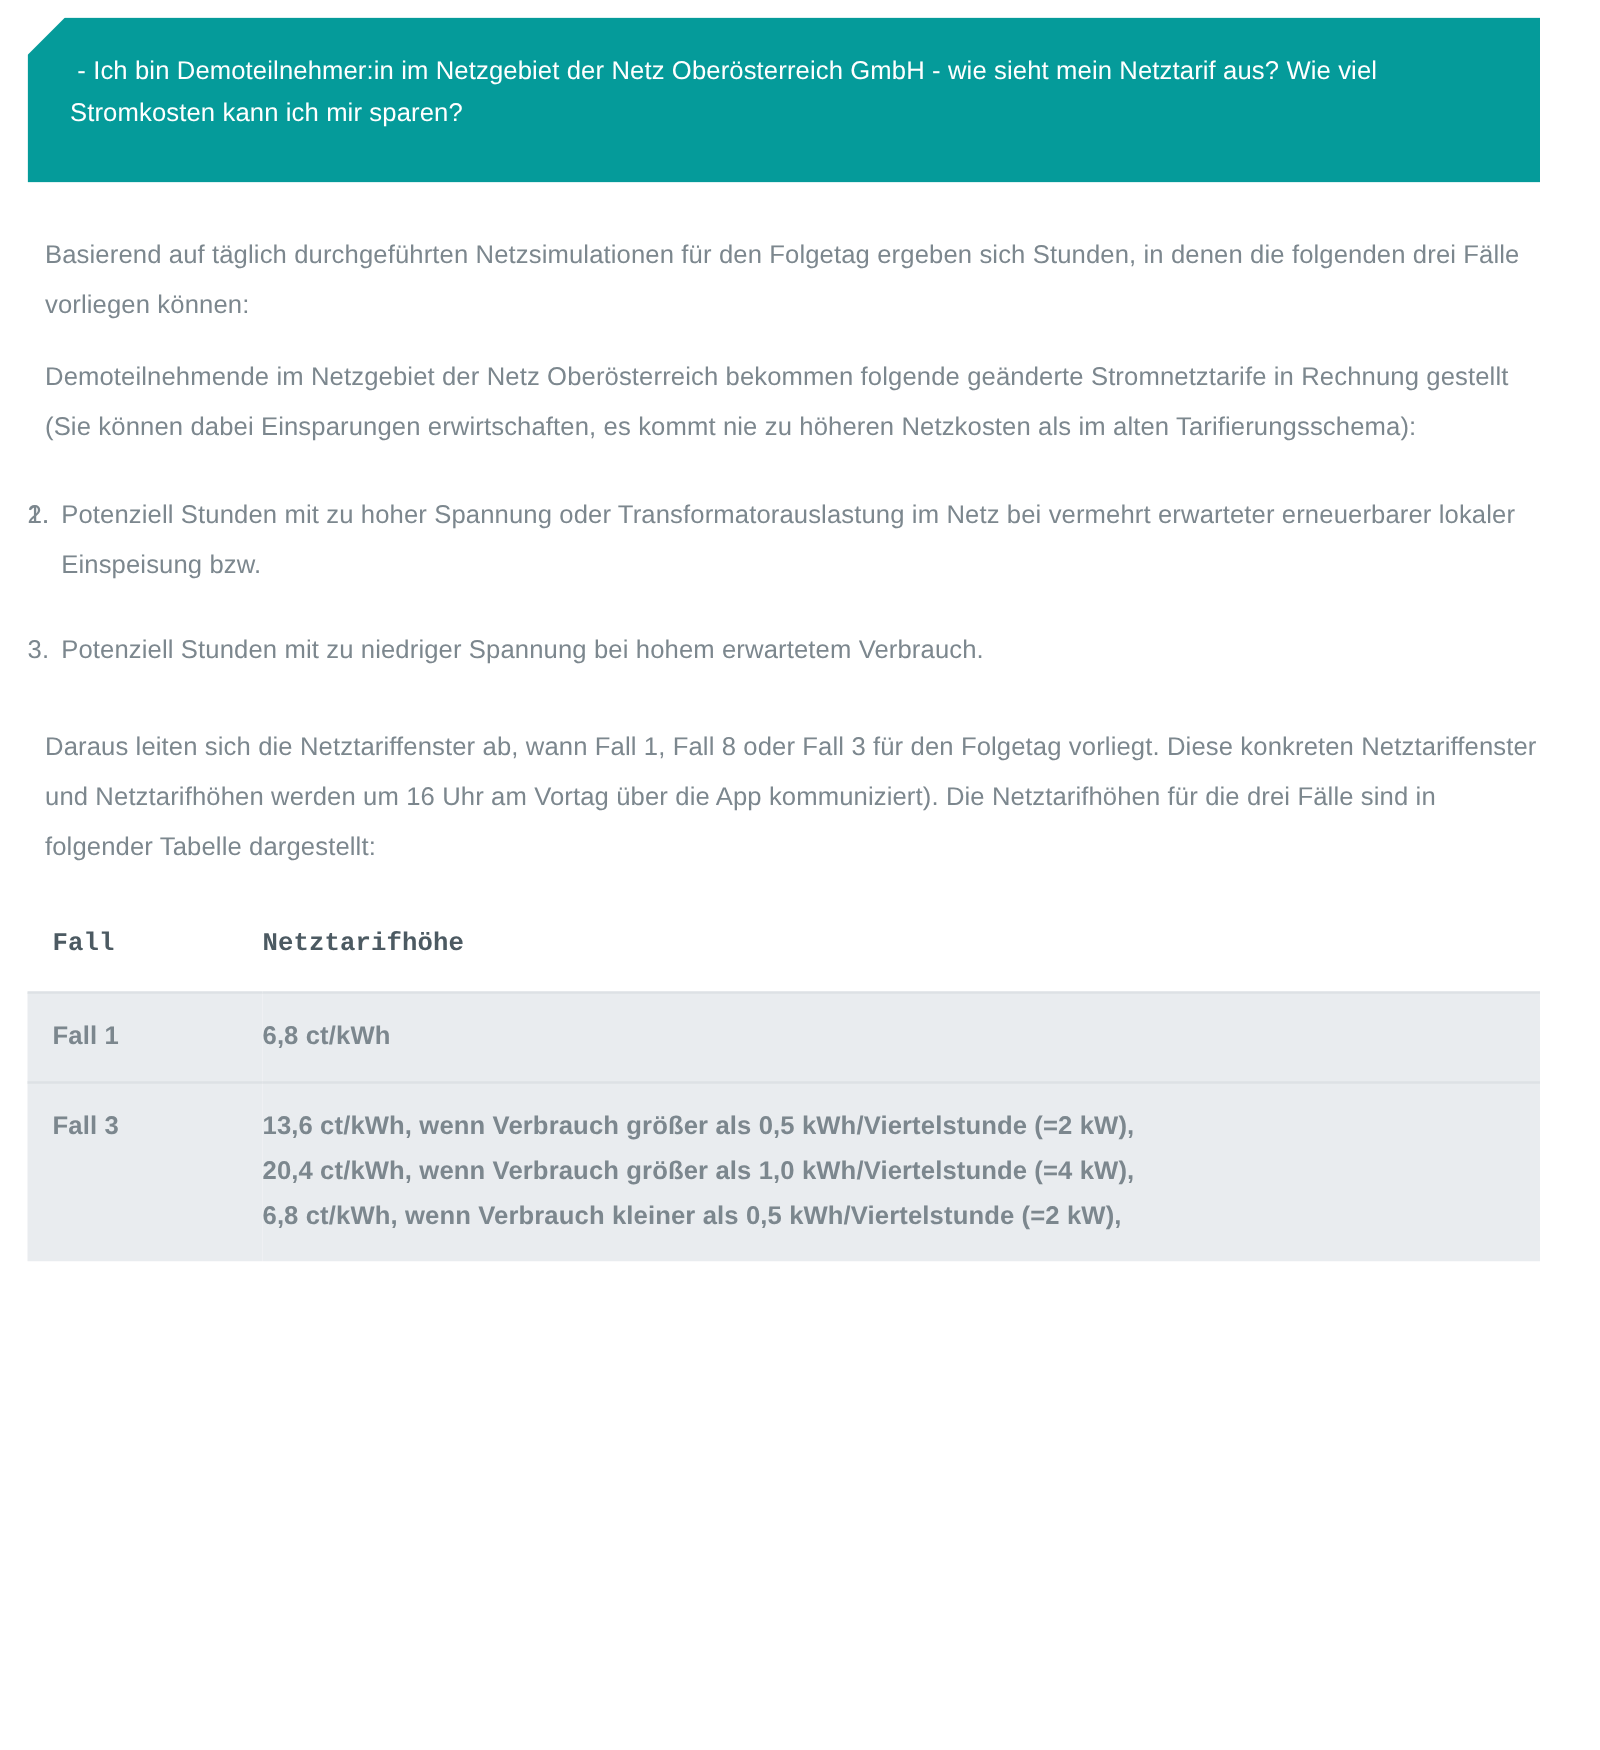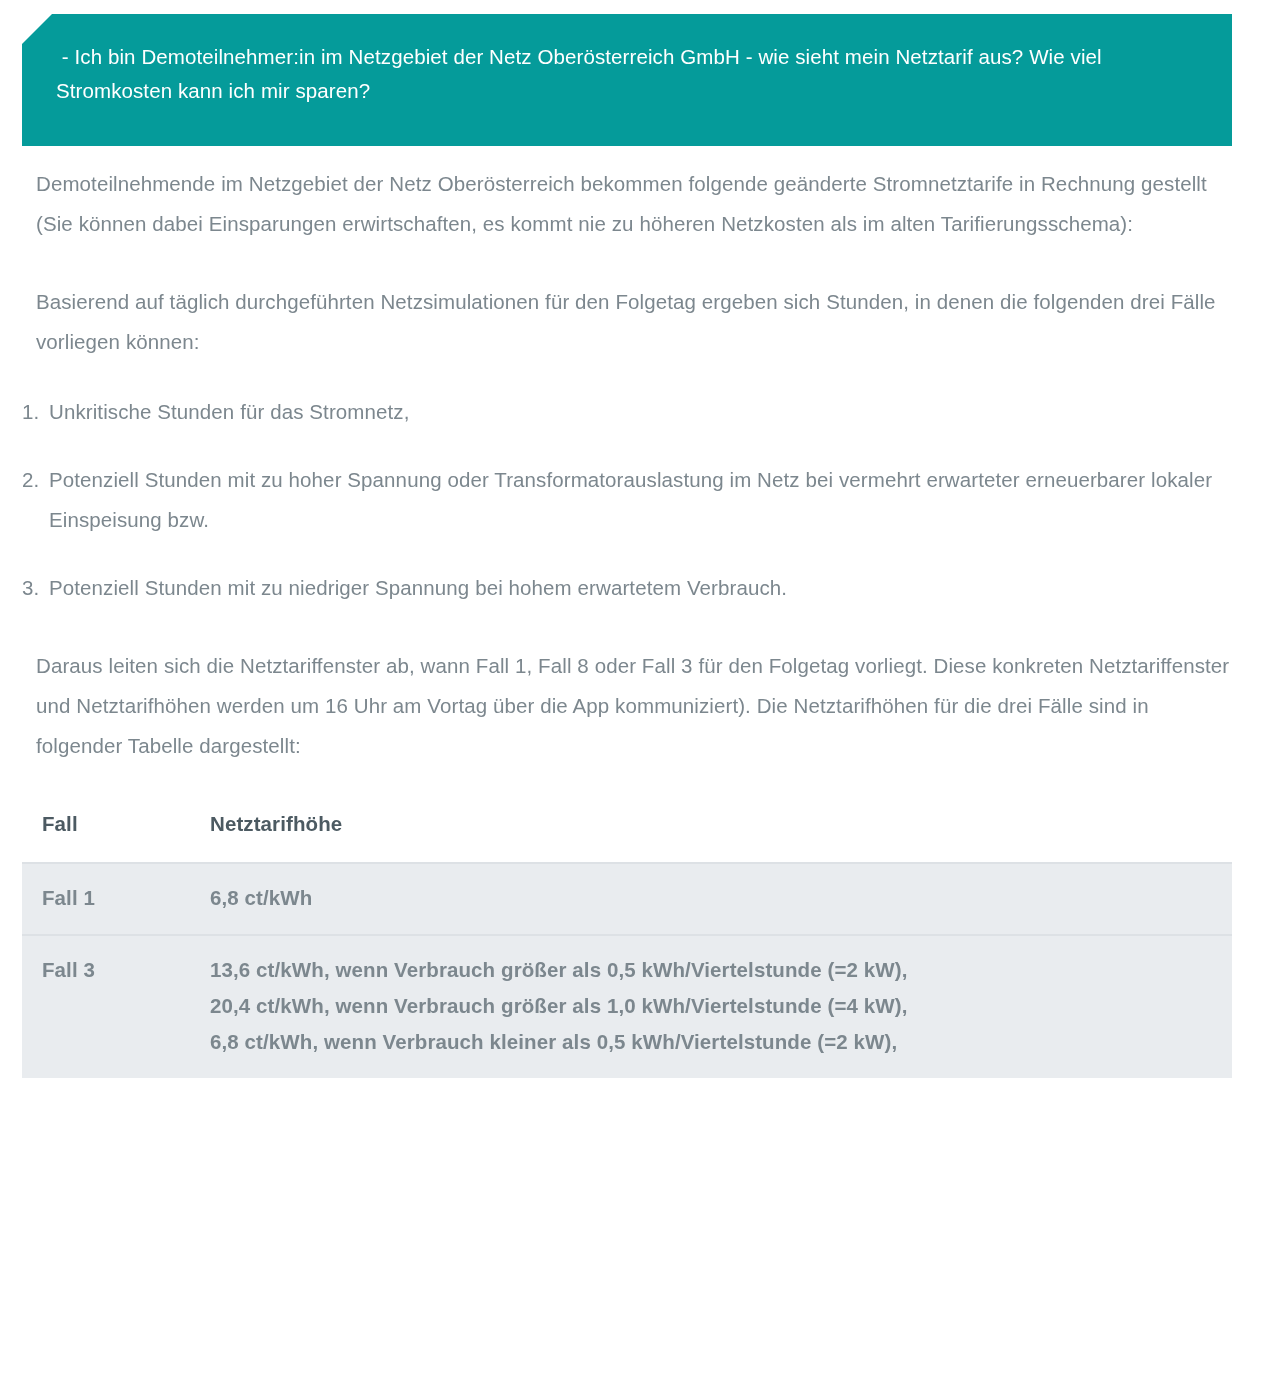--- a/index.html
+++ b/index.html
@@ -93,20 +93,21 @@
     letter-spacing: 0.1px;
     table-layout: fixed;
   }
   .tariff-table th {
     text-align: left;
     color: #4c5a62;
     font-weight: bold;
     font-size: 20.5px;
     padding: 12px 0 26px 0;
     vertical-align: top;
+    font-family: Liberation Mono, monospace;
   }
   .tariff-table th.col-fall { width: 168px; padding-left: 20px; }
   .tariff-table th.col-hoehe { padding-left: 0; }
 
   .tariff-table td {
     color: #7c878e;
     vertical-align: top;
     line-height: 36px;
     padding: 16px 0 18px 0;
   }
@@ -132,28 +133,27 @@
 <body>
 
 <div class="page">
 
   <div class="banner">
     <div class="banner-text"> - Ich bin Demoteilnehmer:in im Netzgebiet der Netz Oberösterreich GmbH - wie sieht mein Netztarif aus? Wie viel Stromkosten kann ich mir sparen?</div>
   </div>
 
   <div class="content">
 
+    <p class="para gap-top">Basierend auf täglich durchgeführten Netzsimulationen für den Folgetag ergeben sich Stunden, in denen die folgenden drei Fälle vorliegen können:</p>
+
     <p class="para first">Demoteilnehmende im Netzgebiet der Netz Oberösterreich bekommen folgende geänderte Stromnetztarife in Rechnung gestellt (Sie können dabei Einsparungen erwirtschaften, es kommt nie zu höheren Netzkosten als im alten Tarifierungsschema):</p>
-
-    <p class="para gap-top">Basierend auf täglich durchgeführten Netzsimulationen für den Folgetag ergeben sich Stunden, in denen die folgenden drei Fälle vorliegen können:</p>
 
     <ol class="cases">
       <li>
         <span class="num">1.</span>
-        <span>Unkritische Stunden für das Stromnetz,</span>
       </li>
       <li>
         <span class="num">2.</span>
         <span>Potenziell Stunden mit zu hoher Spannung oder Transformatorauslastung im Netz bei vermehrt erwarteter erneuerbarer lokaler Einspeisung bzw.</span>
       </li>
       <li>
         <span class="num">3.</span>
         <span>Potenziell Stunden mit zu niedriger Spannung bei hohem erwartetem Verbrauch.</span>
       </li>
     </ol>

